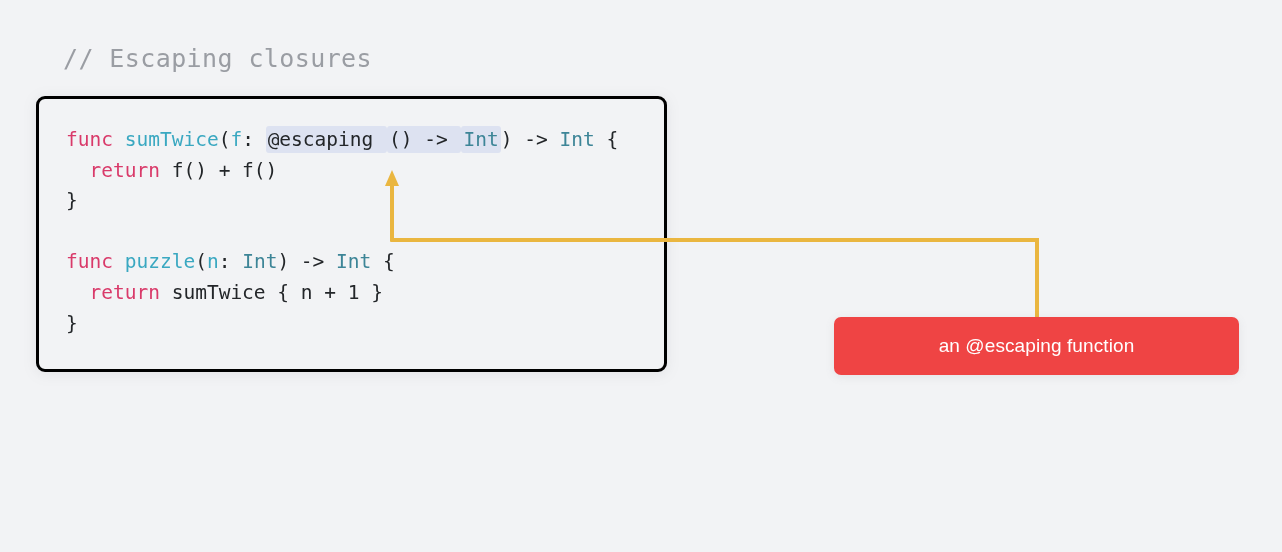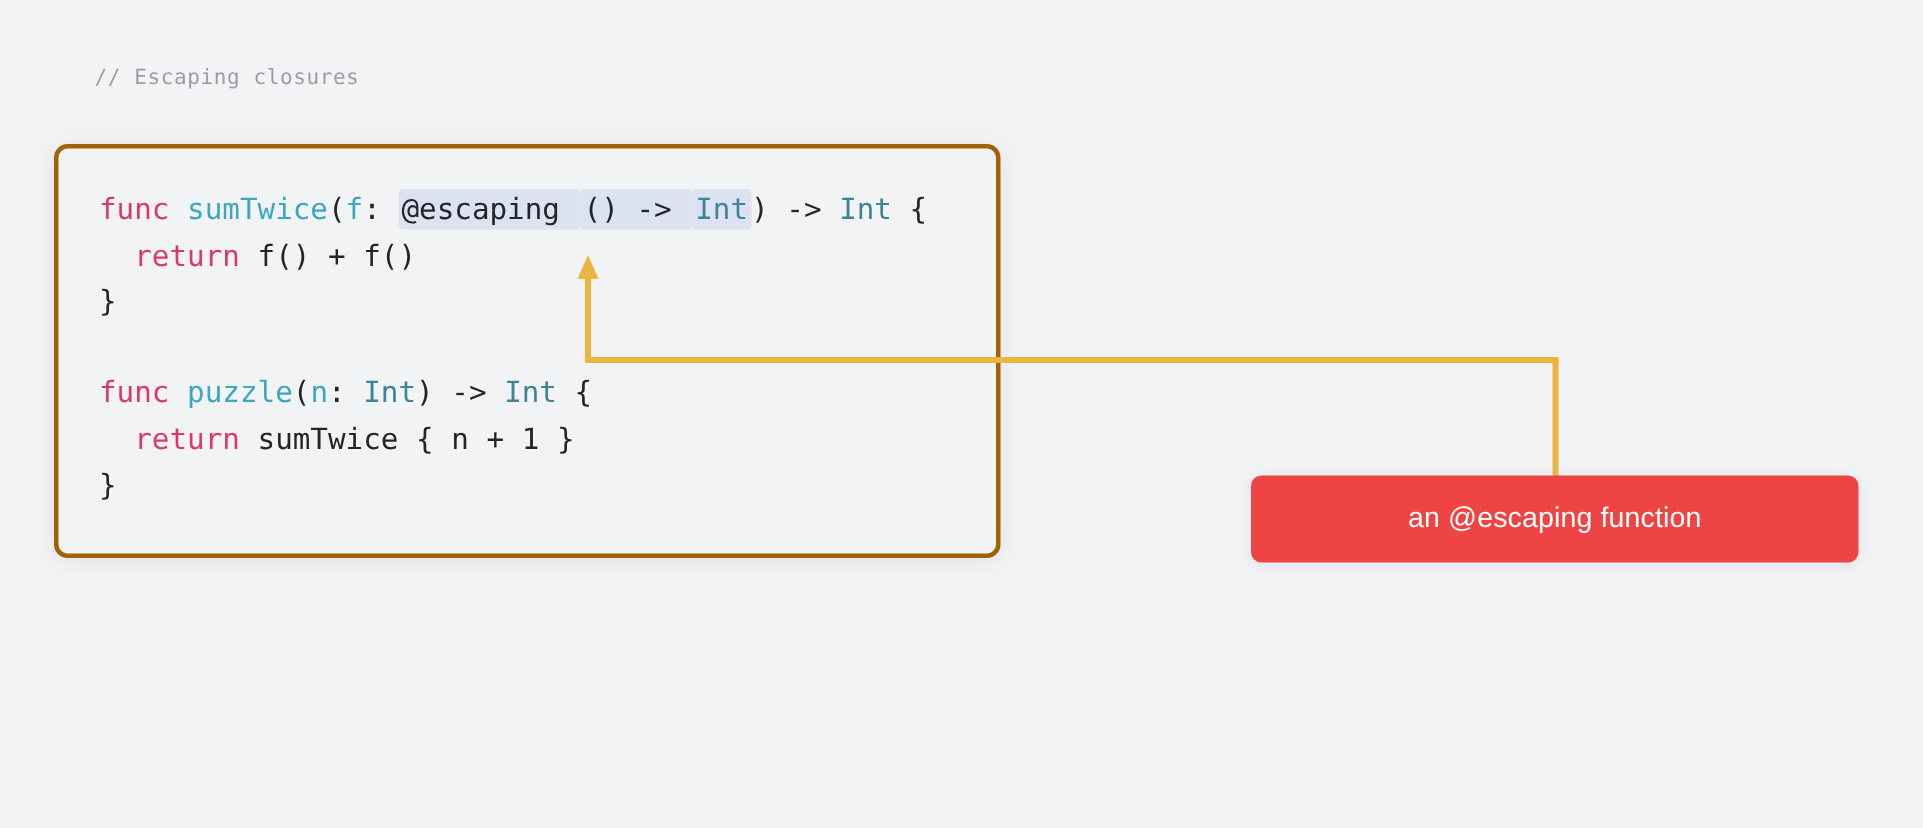--- a/index.html
+++ b/index.html
@@ -18,35 +18,35 @@
     width: 1282px;
     height: 552px;
   }
 
   
   .comment {
     position: absolute;
     left: 63px;
     top: 44px;
     font-family: "DejaVu Sans Mono", monospace;
-    font-size: 14px;
+    font-size: 25px;
     letter-spacing: 0.4px;
     color: #9a9da3;
     white-space: pre;
   }
 
   
   .code-box {
     position: absolute;
     left: 36px;
     top: 96px;
     width: 631px;
     height: 276px;
     box-sizing: border-box;
-    border: 3px solid #a16207;
+    border: 3px solid #000000;
     border-radius: 9px;
     background: #f2f3f5;
     box-shadow: 0 2px 14px rgba(120,125,135,0.13);
   }
   .code-lines {
     position: absolute;
     left: 27px;
     top: 26px;
     font-family: "DejaVu Sans Mono", monospace;
     font-size: 19.5px;

